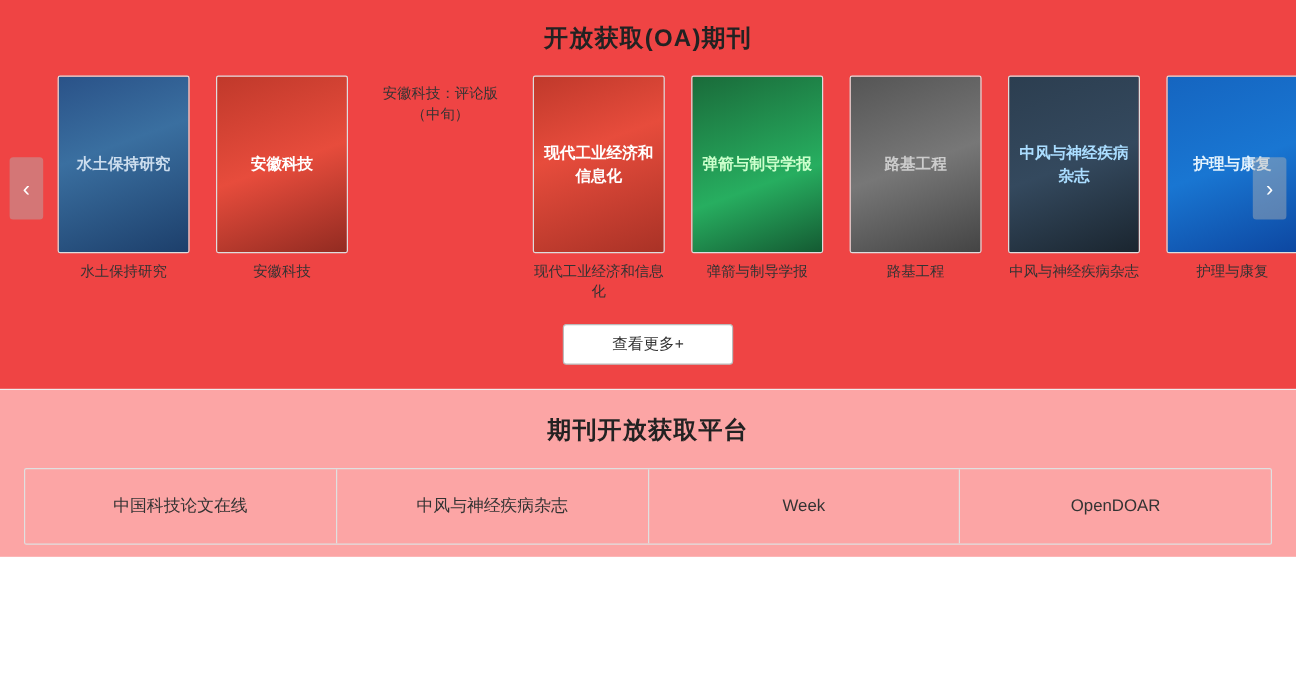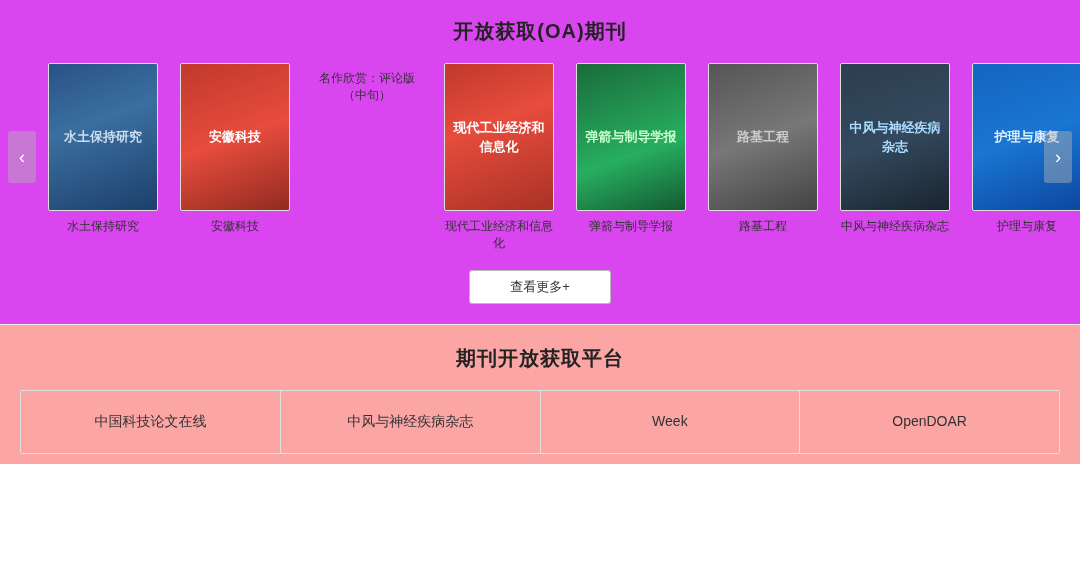--- a/index.html
+++ b/index.html
@@ -6,21 +6,21 @@
     body {
       font-family: "Microsoft YaHei", "SimHei", Arial, sans-serif;
       background: #fff;
       width: 1080px;
       min-height: 561px;
       overflow-x: hidden;
     }
 
     
     .section-oa-journals {
-      background: #d946ef;
+      background: #ef4444;
       padding: 18px 0 20px 0;
       border-bottom: 1px solid #eee;
     }
 
     .section-title {
       text-align: center;
       font-size: 20px;
       font-weight: bold;
       color: #222;
       margin-bottom: 18px;
@@ -176,21 +176,21 @@
           </div>
           <div class="journal-title">水土保持研究</div>
         </div>
         <div class="journal-item">
           <div class="journal-cover cover-2">
             <div class="cover-text-block"><span class="main-title">安徽科技</span></div>
           </div>
           <div class="journal-title">安徽科技</div>
         </div>
         <div class="journal-item">
-          <div class="journal-title">名作欣赏：评论版（中旬）</div>
+          <div class="journal-title">安徽科技：评论版（中旬）</div>
         </div>
         <div class="journal-item">
           <div class="journal-cover cover-4">
             <div class="cover-text-block"><span class="main-title">现代工业经济和信息化</span></div>
           </div>
           <div class="journal-title">现代工业经济和信息化</div>
         </div>
         <div class="journal-item">
           <div class="journal-cover cover-5">
             <div class="cover-text-block"><span class="main-title">弹箭与制导学报</span></div>

